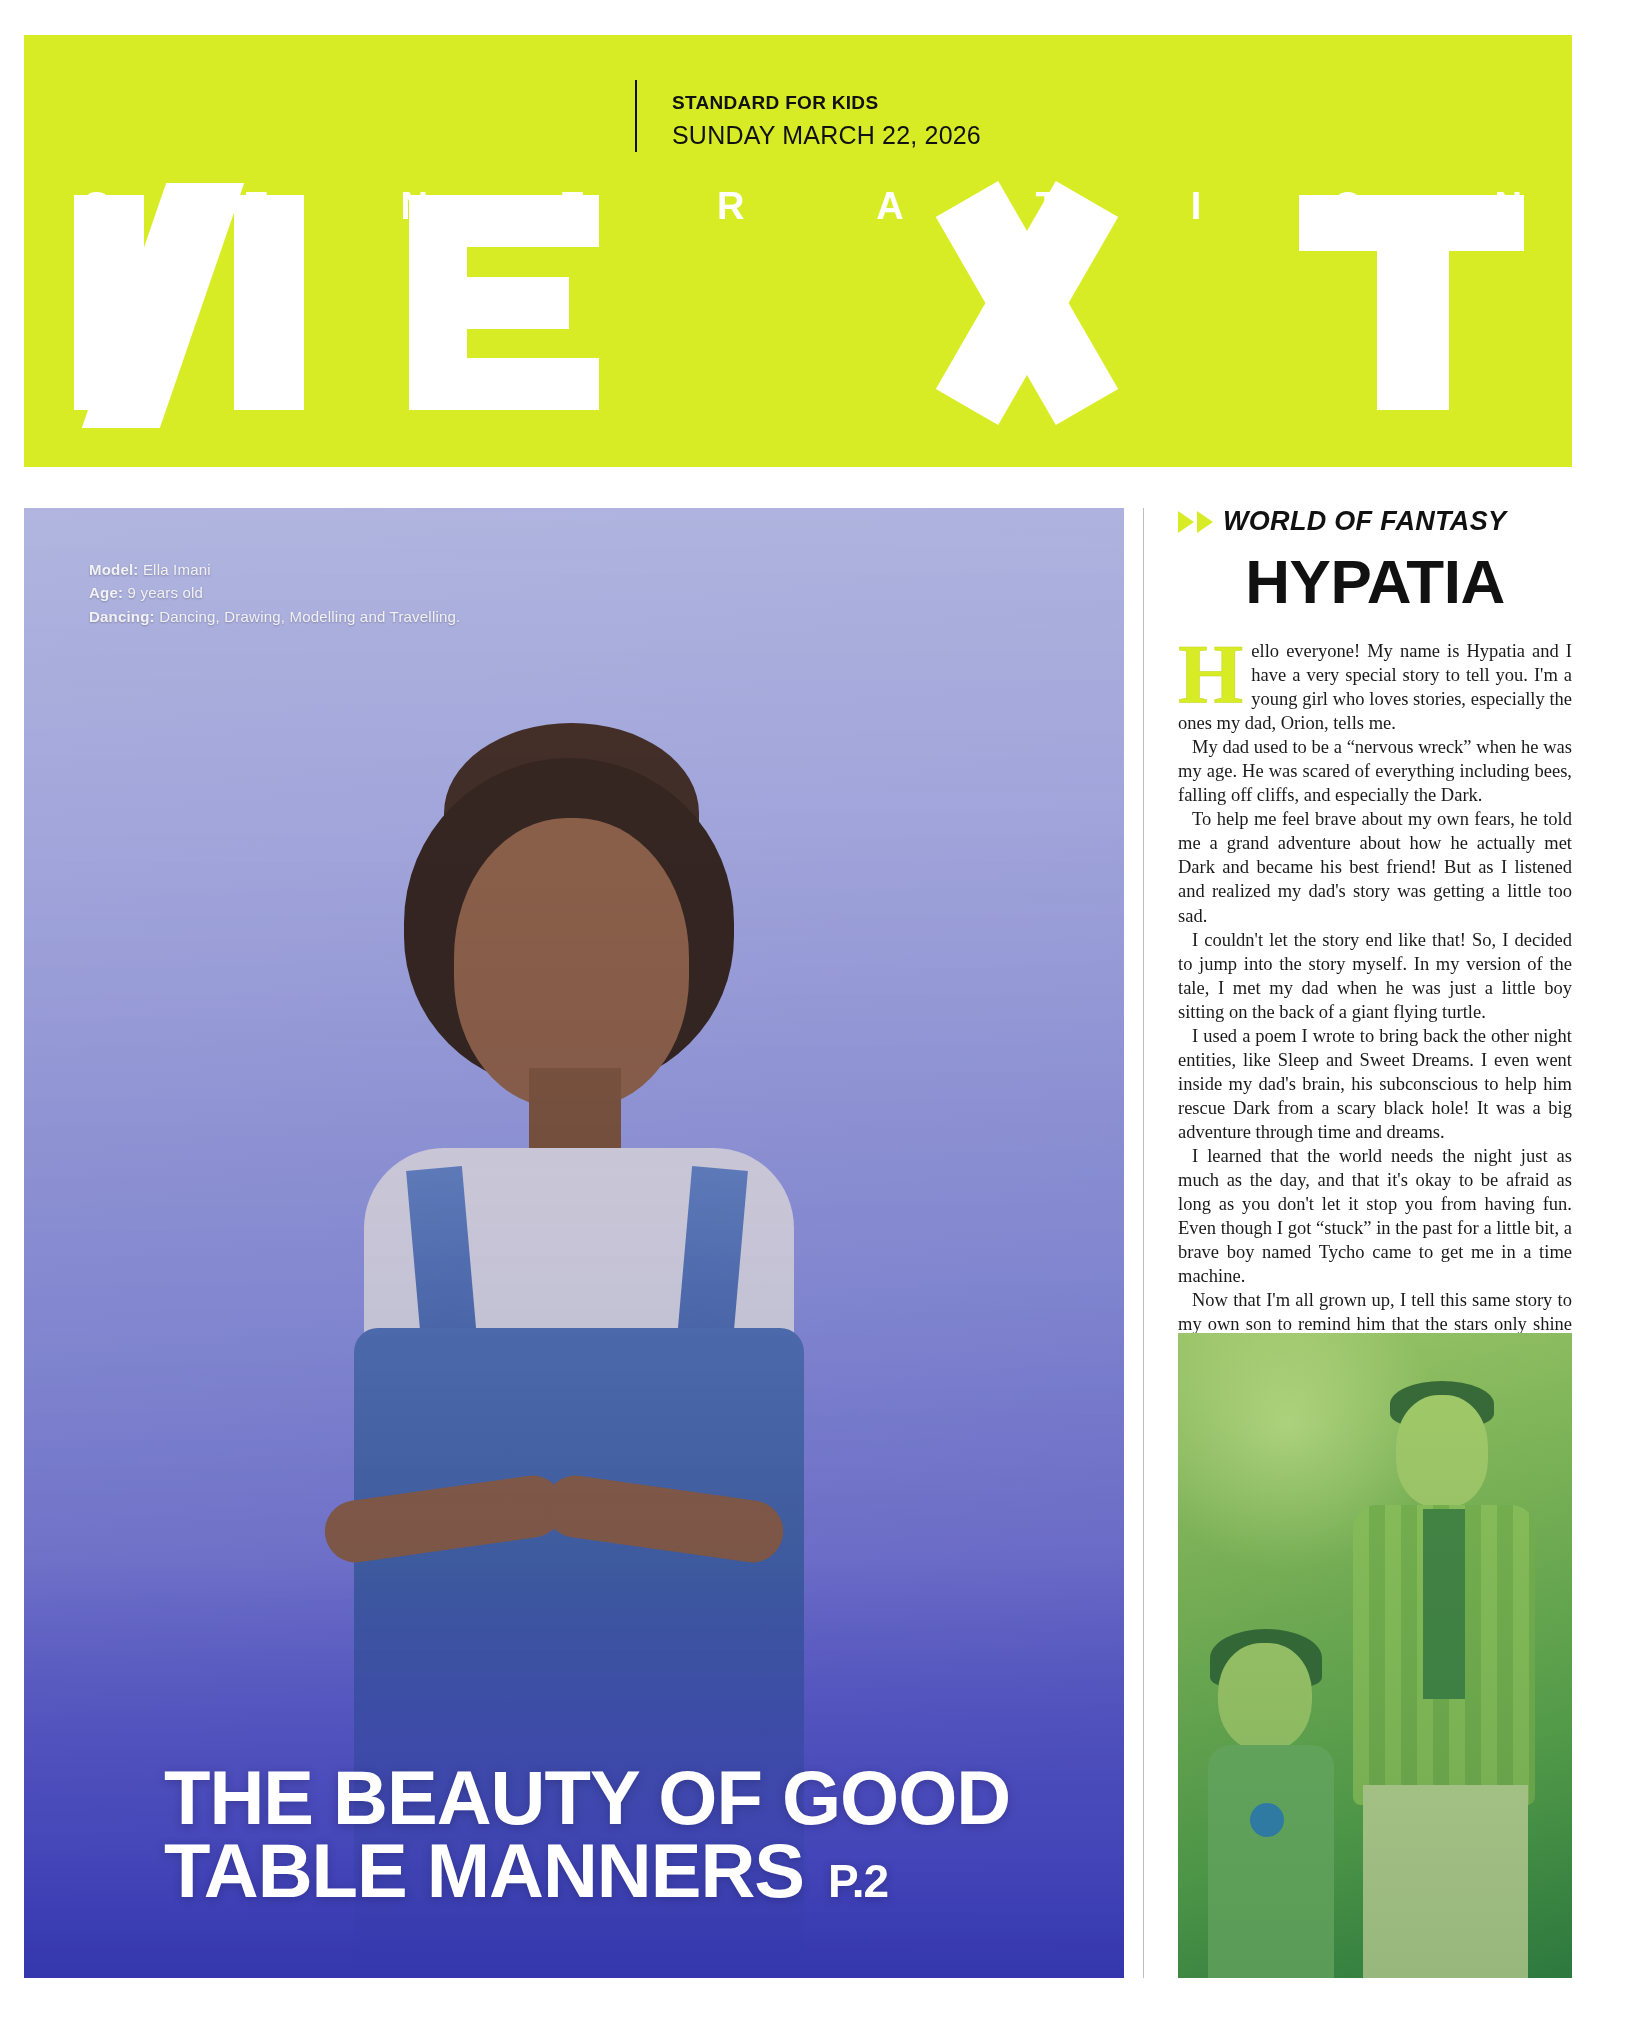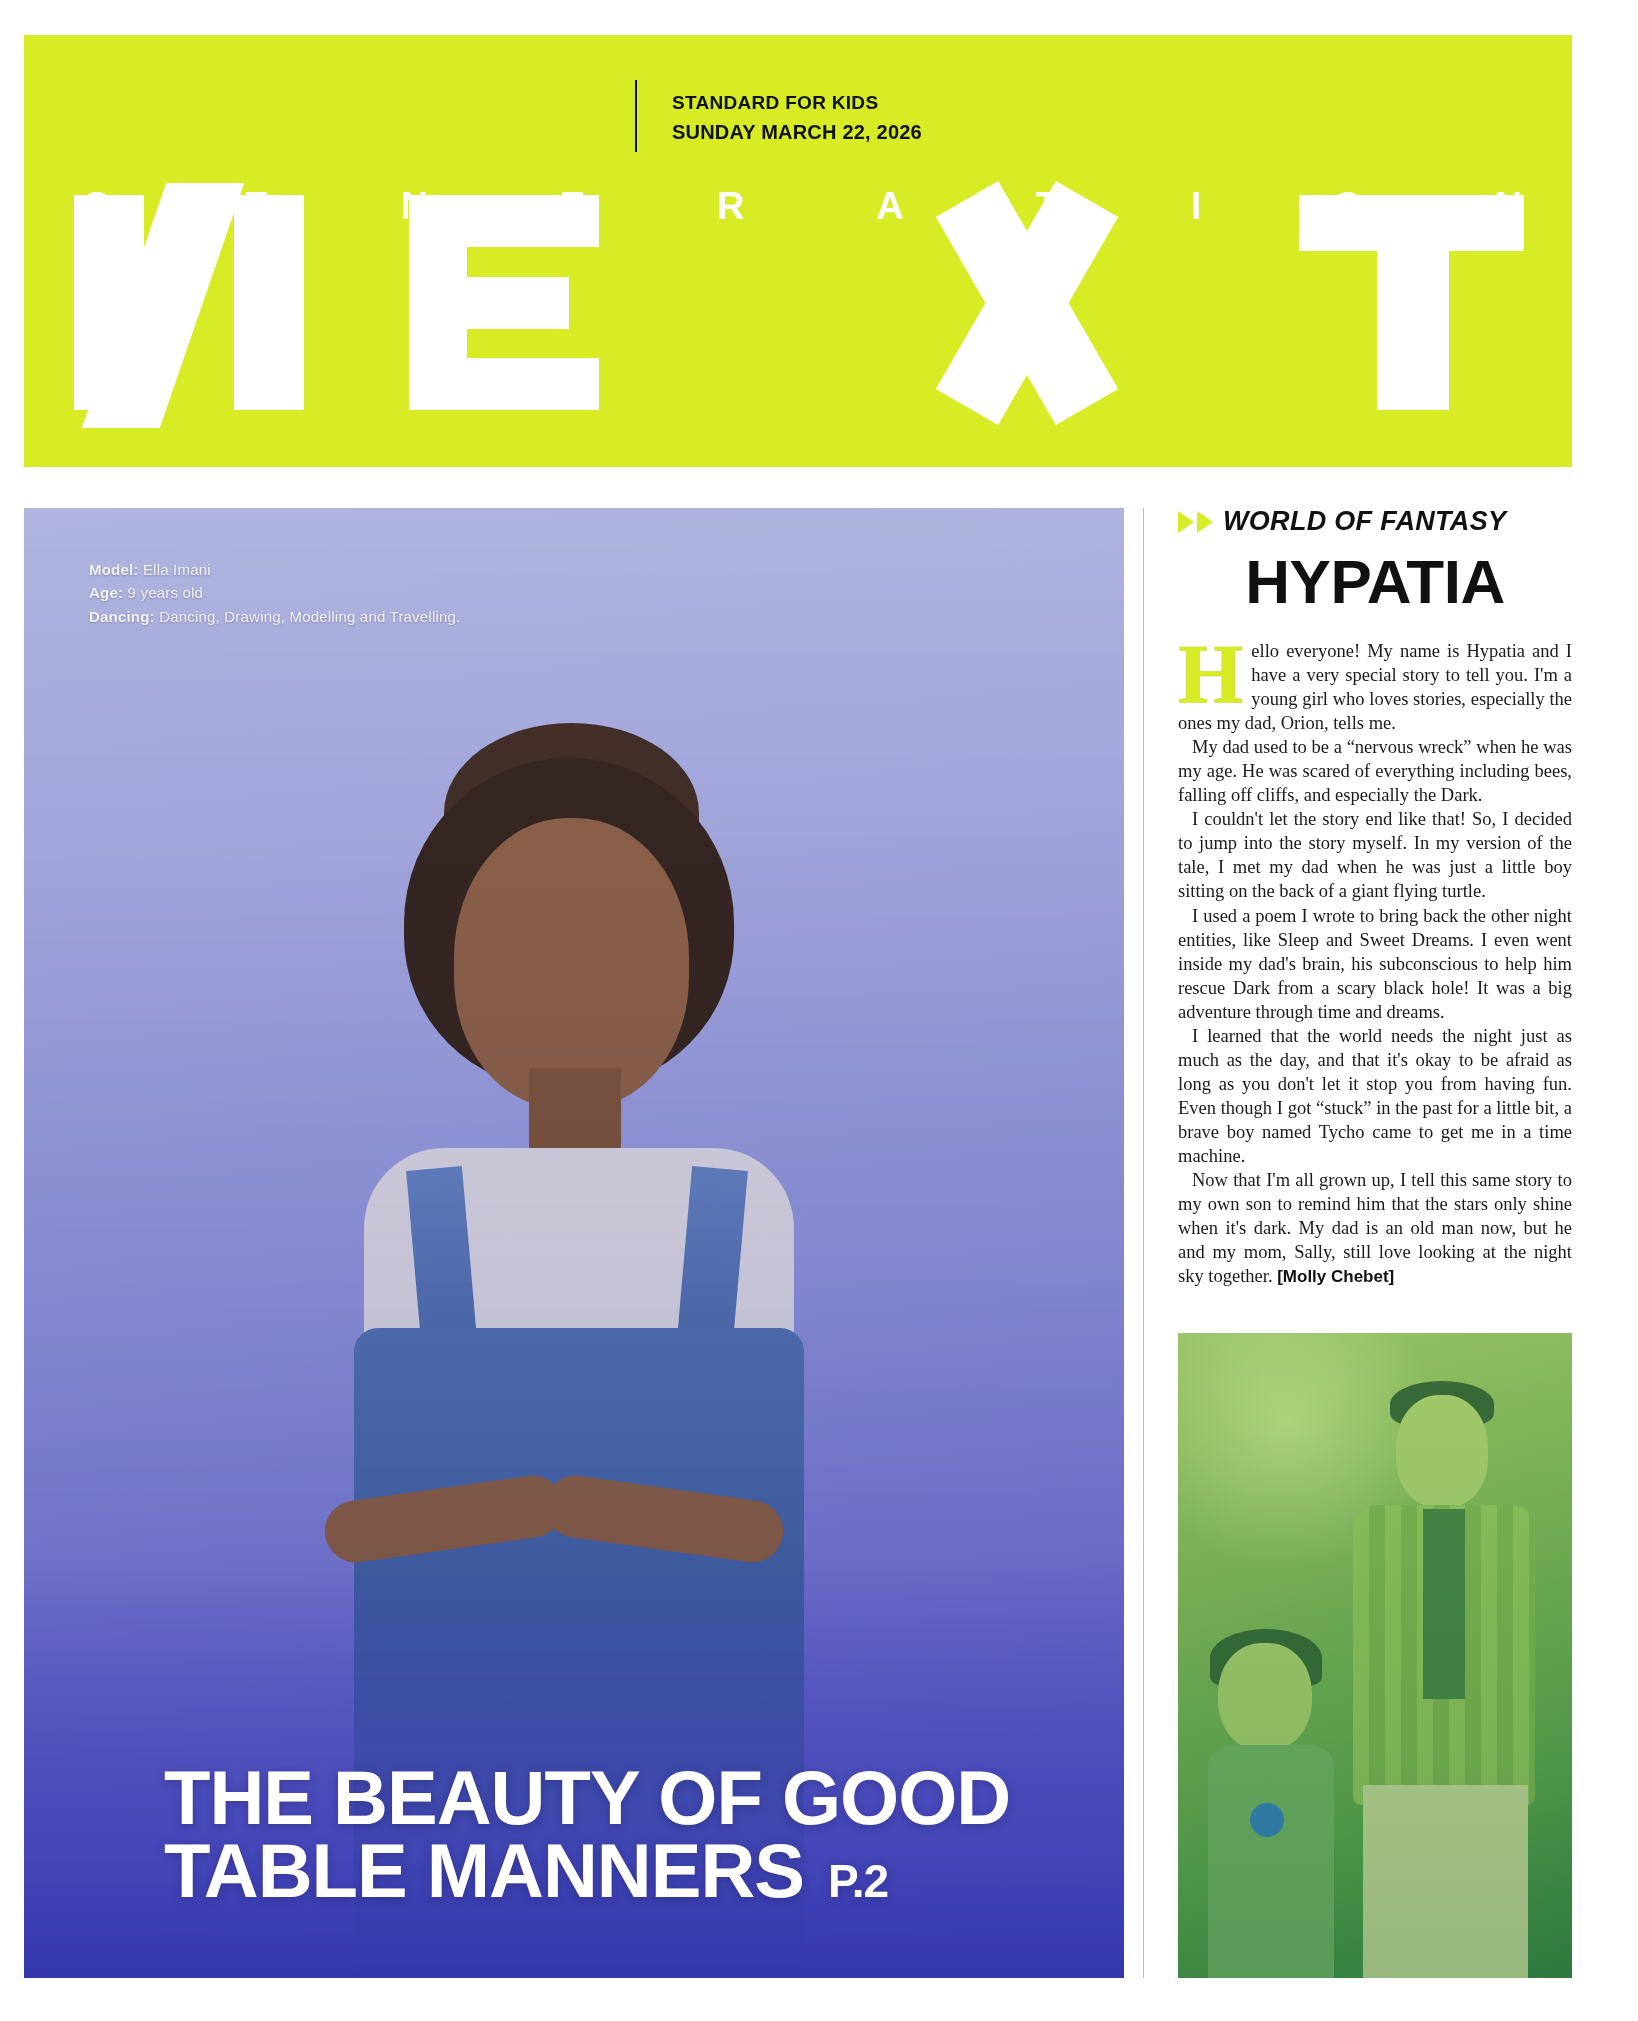--- a/index.html
+++ b/index.html
@@ -65,22 +65,22 @@
   .kicker-title {
     font-family: "Liberation Sans", sans-serif;
     font-size: 19px;
     font-weight: bold;
     color: #111111;
     letter-spacing: 0.3px;
     margin-bottom: 7px;
   }
   .kicker-date {
     font-family: "Liberation Sans", sans-serif;
-    font-size: 20px;
-    font-weight: 700;
+    font-size: 25px;
+    font-weight: 400;
     color: #111111;
     letter-spacing: 0.2px;
   }
 
   
   .generation-word {
     position: absolute;
     left: 58px;
     top: 150px;
     width: 1440px;
@@ -466,20 +466,21 @@
           <span class="ar"></span>
       </span>
       <span class="flag-text">WORLD OF FANTASY</span>
     </div>
 
     <div class="story-title">HYPATIA</div>
 
     <div class="story-body">
       <p class="first"><span class="dropcap">H</span><span>ello everyone! My name is Hypatia and I have a very special story to tell you. I'm a young girl who loves stories, especially the ones my dad, Orion, tells me.</span></p>
       <p>My dad used to be a “nervous wreck” when he was my age. He was scared of everything including bees, falling off cliffs, and especially the Dark.</p>
+      <p>To help me feel brave about my own fears, he told me a grand adventure about how he actually met Dark and became his best friend! But as I listened and realized my dad's story was getting a little too sad.</p>
       <p>I couldn't let the story end like that! So, I decided to jump into the story myself. In my version of the tale, I met my dad when he was just a little boy sitting on the back of a giant flying turtle.</p>
       <p>I used a poem I wrote to bring back the other night entities, like Sleep and Sweet Dreams. I even went inside my dad's brain, his subconscious to help him rescue Dark from a scary black hole! It was a big adventure through time and dreams.</p>
       <p>I learned that the world needs the night just as much as the day, and that it's okay to be afraid as long as you don't let it stop you from having fun. Even though I got “stuck” in the past for a little bit, a brave boy named Tycho came to get me in a time machine.</p>
       <p><span>Now that I'm all grown up, I tell this same story to my own son to remind him that the stars only shine when it's dark. My dad is an old man now, but he and my mom, Sally, still love looking at the night sky together.</span> <span class="byline">[Molly Chebet]</span></p>
     </div>
   </div>
 
   <div class="photo-secondary">
     <div class="ps-bg-glow"></div>
     <div class="ps-man-hair"></div>

